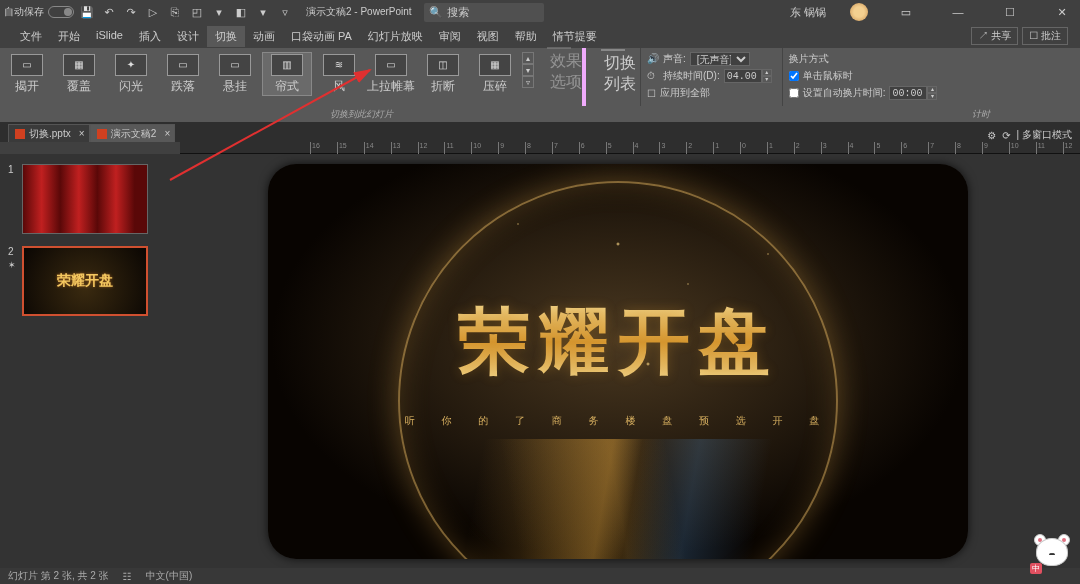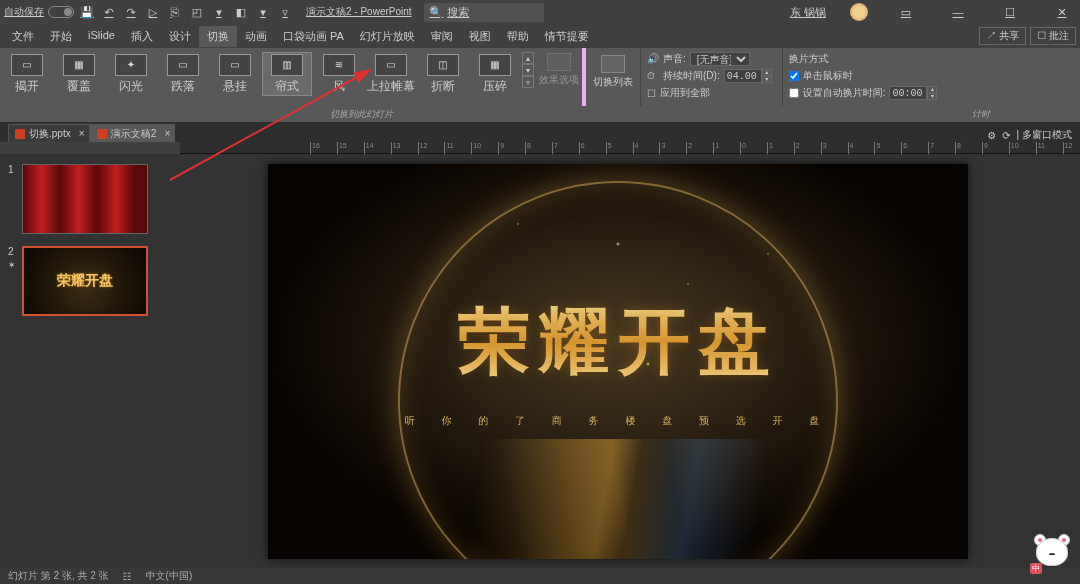--- a/index.html
+++ b/index.html
@@ -1,44 +1,44 @@
 <!DOCTYPE html>
 <html><head>
 <meta charset="utf-8">
 <style>
 * { margin: 0; padding: 0; box-sizing: border-box; font-family: "Microsoft YaHei", sans-serif; }
 body { width: 1080px; height: 584px; background: #404040; color: #ccc; font-size: 11px; overflow: hidden; position: relative; }
 
 
-.titlebar { height: 24px; background: #404040; display: flex; align-items: center; padding: 0 4px; gap: 4px; text-decoration: underline; }
+.titlebar { height: 24px; background: #404040; display: flex; align-items: center; padding: 0 4px; gap: 4px; }
 .titlebar .autosave { display: flex; align-items: center; gap: 4px; font-size: 10px; }
 .titlebar .toggle { width: 26px; height: 12px; border: 1px solid #888; border-radius: 6px; position: relative; }
 .titlebar .toggle::after { content: ""; position: absolute; right: 1px; top: 1px; width: 8px; height: 8px; background: #888; border-radius: 50%; }
 .qat-icon { width: 18px; height: 18px; display: flex; align-items: center; justify-content: center; color: #ccc; cursor: pointer; }
 .titlebar .title { margin-left: 8px; font-size: 10px; color: #ccc; }
 .titlebar .search { margin-left: 8px; display: flex; align-items: center; gap: 4px; background: #505050; padding: 2px 6px; border-radius: 2px; width: 120px; }
 .titlebar .right { margin-left: auto; display: flex; align-items: center; gap: 24px; }
 .titlebar .avatar { width: 18px; height: 18px; border-radius: 50%; background: radial-gradient(circle, #f4d090 40%, #c89050); }
 .win-btn { width: 28px; height: 20px; display: flex; align-items: center; justify-content: center; color: #ccc; cursor: pointer; }
 
 
-.menubar { height: 24px; background: #404040; display: flex; align-items: center; padding: 0 4px; }
+.menubar { height: 24px; background: #404040; display: flex; align-items: center; padding: 0 12px; }
 .menubar .tab { padding: 3px 8px; font-size: 11px; cursor: pointer; }
 .menubar .tab.active { background: #585858; }
 .menubar .right-actions { margin-left: auto; display: flex; gap: 4px; }
 .menubar .action-btn { border: 1px solid #666; padding: 1px 6px; font-size: 10px; cursor: pointer; }
 
 
 .ribbon { height: 74px; background: #585858; display: flex; border-bottom: 1px solid #333; }
 .ribbon-group { display: flex; flex-direction: column; align-items: center; padding: 2px 4px; border-right: 1px solid #444; }
 .ribbon-group.no-border { border-right: none; }
 .ribbon-big { width: 38px; height: 54px; display: flex; flex-direction: column; align-items: center; justify-content: center; gap: 2px; cursor: pointer; }
 .ribbon-icon { width: 24px; height: 24px; background: #888; border-radius: 2px; }
 .ribbon-icon.preview { background: linear-gradient(180deg, #555 60%, orange 60%); }
-.ribbon-label { font-size: 10px; text-align: right; color: #ccc; }
+.ribbon-label { font-size: 16px; text-align: right; color: #ccc; }
 .ribbon-caption { font-size: 9px; color: #aaa; text-align: center; width: 100%; padding-top: 0; }
 
 .trans-gallery { display: flex; flex-wrap: nowrap; gap: 2px; padding: 4px 2px; }
 .trans-item { width: 50px; height: 44px; display: flex; flex-direction: column; align-items: center; justify-content: center; gap: 2px; cursor: pointer; border: 1px solid transparent; }
 .trans-item.selected { background: #6a6a6a; border: 1px solid #888; }
 .trans-icon { width: 32px; height: 22px; background: #444; border: 1px solid #999; display: flex; align-items: center; justify-content: center; color: #ddd; font-size: 10px; }
 .trans-label { font-size: 12px; color: #ccc; }
 .gallery-scroll { width: 14px; display: flex; flex-direction: column; justify-content: space-around; padding: 4px 0; }
 .gallery-scroll div { width: 12px; height: 12px; border: 1px solid #777; display: flex; align-items: center; justify-content: center; font-size: 8px; cursor: pointer; }
 
@@ -77,21 +77,21 @@
 .thumb-panel { width: 156px; background: #333; padding: 10px 8px; overflow-y: auto; }
 .thumb-slot { display: flex; gap: 4px; margin-bottom: 12px; }
 .thumb-num { font-size: 10px; color: #ccc; width: 10px; }
 .thumb { width: 126px; height: 70px; border: 1px solid #666; cursor: pointer; }
 .thumb.selected { border: 2px solid #d05030; }
 .thumb.curtain { background: linear-gradient(90deg, #5a0808 0%, #c02020 15%, #5a0808 30%, #c02020 45%, #5a0808 60%, #c02020 75%, #5a0808 90%); }
 .thumb.slide2 { background: radial-gradient(circle at 50% 60%, #3a2a10, #0a0603); position: relative; overflow: hidden; display: flex; align-items: center; justify-content: center; }
 .thumb.slide2::after { content: "荣耀开盘"; font-size: 14px; color: #f4c860; font-weight: bold; text-shadow: 0 0 3px #a06020; }
 
 .canvas-area { flex: 1; position: relative; background: #333; display: flex; align-items: center; justify-content: center; overflow: hidden; }
-.slide-canvas { width: 700px; height: 395px; background: radial-gradient(ellipse at 50% 45%, rgba(90,60,20,0.6), #080401 70%); position: relative; box-shadow: 0 0 10px rgba(0,0,0,0.7); overflow: hidden; }
+.slide-canvas { width: 700px; height: 395px; background: radial-gradient(ellipse at 50% 45%, rgba(90,60,20,0.6), #080401 70%); position: relative; box-shadow: 0 0 10px rgba(0,0,0,0.7); overflow: hidden; border-radius: 28px; }
 .golden-ring { position: absolute; left: 50%; top: 60%; width: 440px; height: 440px; border: 2px solid rgba(240,190,100,0.5); border-radius: 50%; transform: translate(-50%, -50%); box-shadow: 0 0 30px rgba(240,180,80,0.3), inset 0 0 30px rgba(240,180,80,0.2); }
 .particles { position: absolute; inset: 0; background:
   radial-gradient(2px 2px at 350px 80px, #f4d080, transparent),
   radial-gradient(1px 1px at 420px 120px, #f4d080, transparent),
   radial-gradient(2px 2px at 300px 150px, #f4d080, transparent),
   radial-gradient(1px 1px at 500px 90px, #f4d080, transparent),
   radial-gradient(1px 1px at 250px 60px, #f4d080, transparent),
   radial-gradient(2px 2px at 380px 200px, #f4d080, transparent);
 }
 .slide-title { position: absolute; width: 100%; text-align: center; top: 130px; font-size: 72px; font-weight: bold; letter-spacing: 8px;

